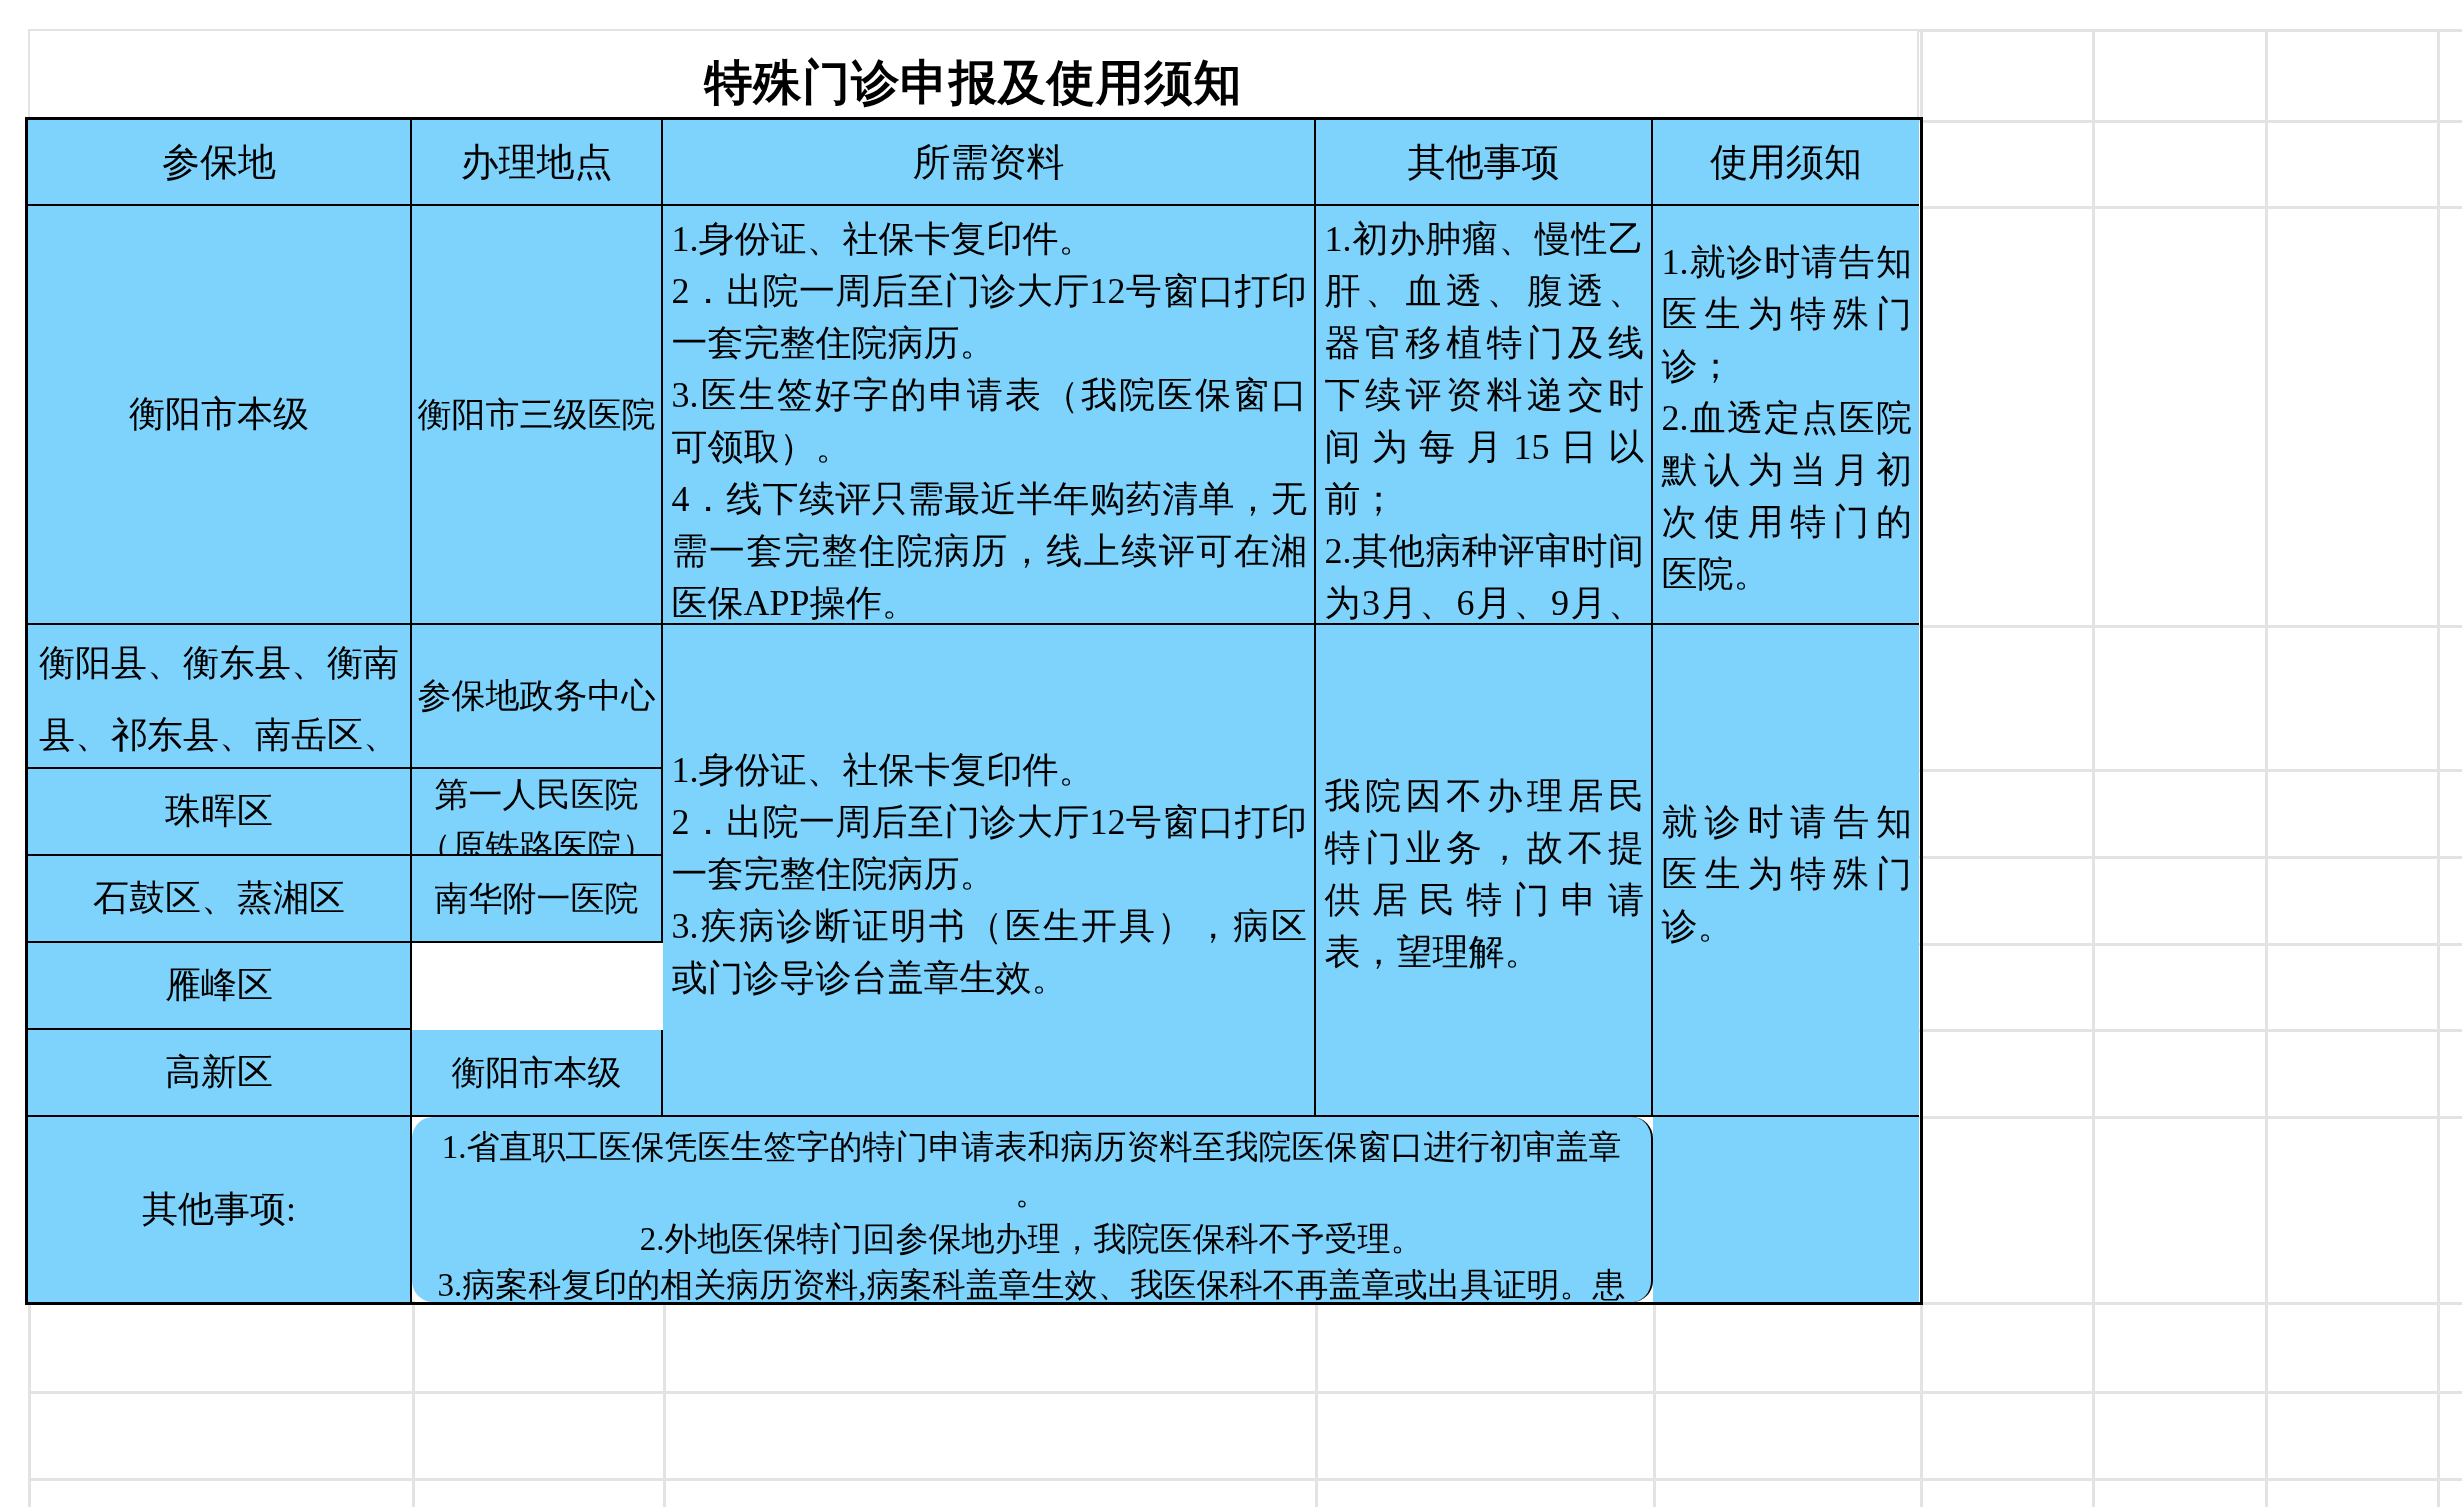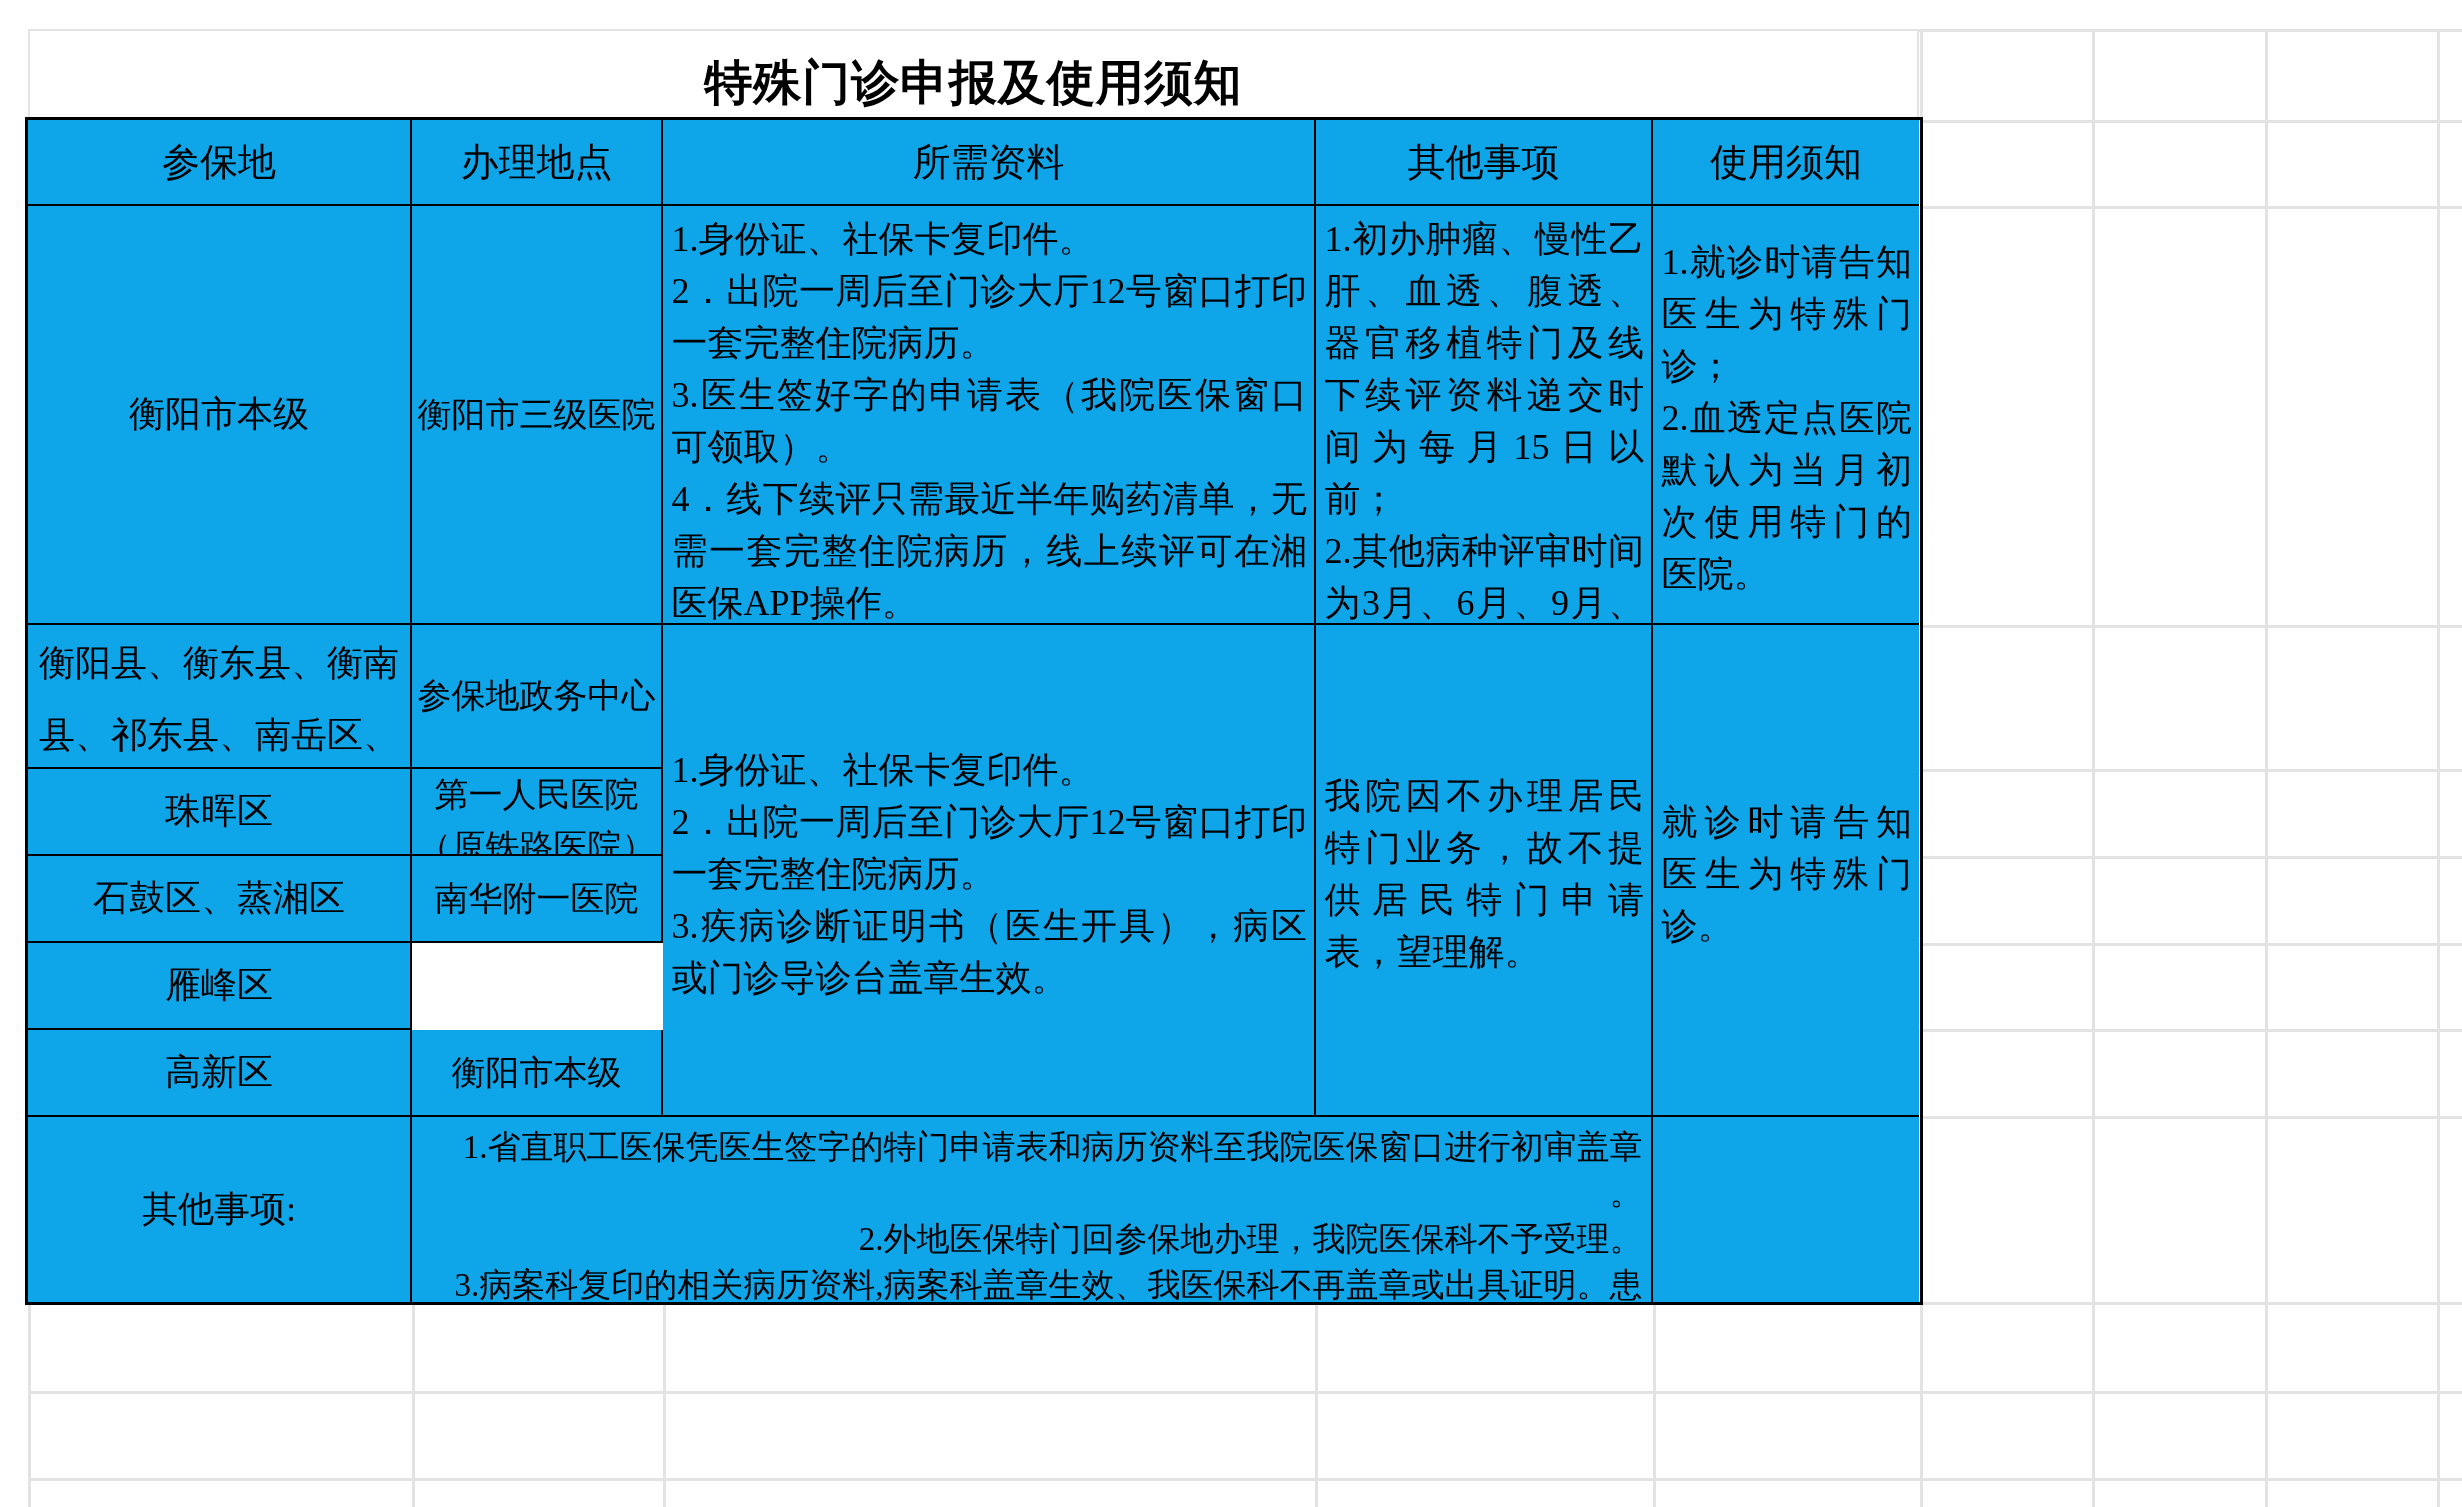--- a/index.html
+++ b/index.html
@@ -22,38 +22,38 @@
   .tbl{
     position:absolute;left:28px;top:120px;width:1891px;height:1181px;z-index:1;background:#fff;
     display:grid;grid-template-columns:384px 251px 653px 337px 266px;
     grid-template-rows:86px 419px 144px 87px 87px 87px 87px 185px;
   }
   .frame{
     position:absolute;left:25px;top:117px;width:1898px;height:1188px;z-index:3;
     border:3.4px solid #000;box-sizing:border-box;pointer-events:none;
   }
   .cell{
-    position:relative;box-sizing:border-box;background:#0ea5e9;overflow:hidden;
+    position:relative;box-sizing:border-box;background:#7dd3fc;overflow:hidden;
     border-right:2.6px solid #000;border-bottom:2.6px solid #000;
   }
   .no-r{border-right:none;}
   .no-b{border-bottom:none;}
   .hc{display:flex;align-items:center;justify-content:center;font-size:38px;}
   .cc{display:flex;align-items:center;justify-content:center;text-align:center;font-size:36px;}
   .loc{font-size:34px;font-family:Liberation Serif, serif;}
   .body{
     font-size:36px;line-height:52px;padding:6.9px 6.9px 0 8.6px;
     white-space:pre-line;text-align:justify;
   }
   .vc{display:flex;flex-direction:column;justify-content:center;padding-top:7px;padding-bottom:0;font-family:Liberation Serif, serif;}
   .reg2{font-size:36px;line-height:72px;padding-top:1.7px;text-align:center;white-space:pre-line;}
   .loc2{font-size:34px;line-height:52px;padding-top:0;text-align:center;}
   .other-content{
     font-size:33px;line-height:46px;padding:6.9px 8.6px 0 8.6px;
-    white-space:pre-line;text-align:right;
+    white-space:pre-line;text-align:center;border-radius:21px;
   }
 </style>
 </head>
 <body>
 
 <div class="gl v" style="left:28px"></div>
 <div class="gl v" style="left:412px"></div>
 <div class="gl v" style="left:663px"></div>
 <div class="gl v" style="left:1315px"></div>
 <div class="gl v" style="left:1653px"></div>

